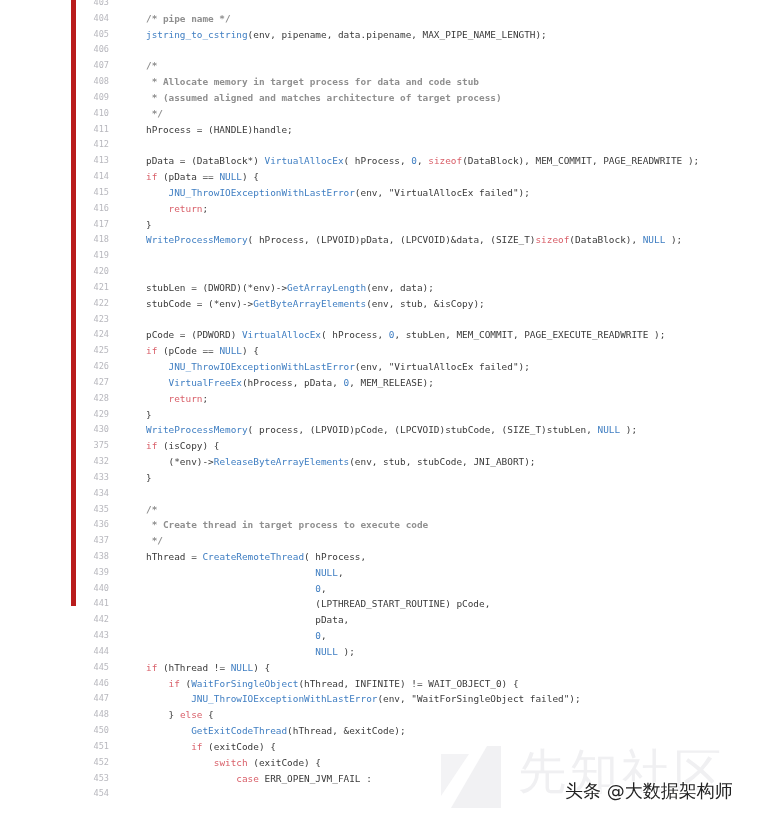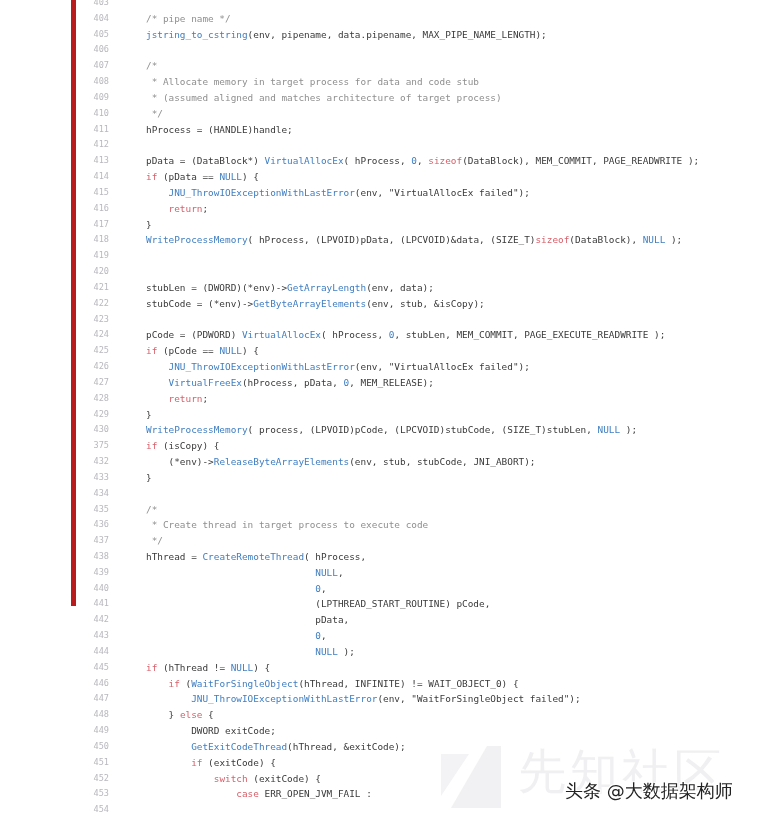--- a/index.html
+++ b/index.html
@@ -2,21 +2,21 @@
 <html><head>
 <meta charset="utf-8">
 <style>
   html, body { margin:0; padding:0; background:#ffffff; }
   body { width:759px; height:818px; overflow:hidden; position:relative; font-family:"DejaVu Sans Mono", monospace; }
   .code-panel { position:absolute; left:27px; top:0; width:732px; height:606px; border-left:5px solid #b91c1c; background:#fff;margin-left:44px; }
   .code-wrap { position:absolute; left:0; top:-5px; }
   .line { height:15.84px; line-height:15.84px; white-space:pre; font-size:9.4px; color:#3a3a3a; display:flex; }
   .ln { width:33px; text-align:right; color:#b8b8be; padding-right:37px; flex:none; font-size:8.6px; }
   .src { flex:none; }
-  .cm { color:#8f8f8f; }
+  .cm { color:#8f8f8f;font-weight:bold; }
   .fn { color:#3f7ec2; }
   .kw { color:#d9606a; }
   .nu { color:#3f7ec2; }
   .st { color:#3a3a3a; }
   .wm-logo { position:absolute; left:441px; top:746px; width:60px; height:62px; }
   .wm-text { position:absolute; left:518px; top:740px; font-family:"DejaVu Sans", sans-serif; font-size:48px; color:#f0f0f2; letter-spacing:4px; white-space:nowrap; }
   .credit { position:absolute; left:565px; top:779px; font-family:"DejaVu Sans", sans-serif; font-size:18px; color:#222; white-space:nowrap;
     text-shadow: 1px 1px 0 #fff, -1px -1px 0 #fff, 1px -1px 0 #fff, -1px 1px 0 #fff; }
 </style>
 </head>
@@ -63,21 +63,20 @@
       <div class="line"><span class="ln">439</span><span class="src"><span>                              </span><span class="nu">NULL</span><span>,</span></span></div>
       <div class="line"><span class="ln">440</span><span class="src"><span>                              </span><span class="nu">0</span><span>,</span></span></div>
       <div class="line"><span class="ln">441</span><span class="src"><span>                              (LPTHREAD_START_ROUTINE) pCode,</span></span></div>
       <div class="line"><span class="ln">442</span><span class="src"><span>                              pData,</span></span></div>
       <div class="line"><span class="ln">443</span><span class="src"><span>                              </span><span class="nu">0</span><span>,</span></span></div>
       <div class="line"><span class="ln">444</span><span class="src"><span>                              </span><span class="nu">NULL</span><span> );</span></span></div>
       <div class="line"><span class="ln">445</span><span class="src"><span class="kw">if</span><span> (hThread != </span><span class="nu">NULL</span><span>) {</span></span></div>
       <div class="line"><span class="ln">446</span><span class="src"><span>    </span><span class="kw">if</span><span> (</span><span class="fn">WaitForSingleObject</span><span>(hThread, INFINITE) != WAIT_OBJECT_0) {</span></span></div>
       <div class="line"><span class="ln">447</span><span class="src"><span>        </span><span class="fn">JNU_ThrowIOExceptionWithLastError</span><span>(env, </span><span class="st">"WaitForSingleObject failed"</span><span>);</span></span></div>
       <div class="line"><span class="ln">448</span><span class="src"><span>    } </span><span class="kw">else</span><span> {</span></span></div>
-      <div class="line"><span class="ln">449</span><span class="src"><span>        DWORD exitCode;</span></span></div>
       <div class="line"><span class="ln">450</span><span class="src"><span>        </span><span class="fn">GetExitCodeThread</span><span>(hThread, &amp;exitCode);</span></span></div>
       <div class="line"><span class="ln">451</span><span class="src"><span>        </span><span class="kw">if</span><span> (exitCode) {</span></span></div>
       <div class="line"><span class="ln">452</span><span class="src"><span>            </span><span class="kw">switch</span><span> (exitCode) {</span></span></div>
       <div class="line"><span class="ln">453</span><span class="src"><span>                </span><span class="kw">case</span><span> ERR_OPEN_JVM_FAIL :</span></span></div>
       <div class="line"><span class="ln">454</span></div>
     </div>
 </div>
 
 <svg class="wm-logo" viewBox="0 0 60 62">
   <polygon points="0,62 0,8 28,8 0,50" fill="#f3f3f5"></polygon>

